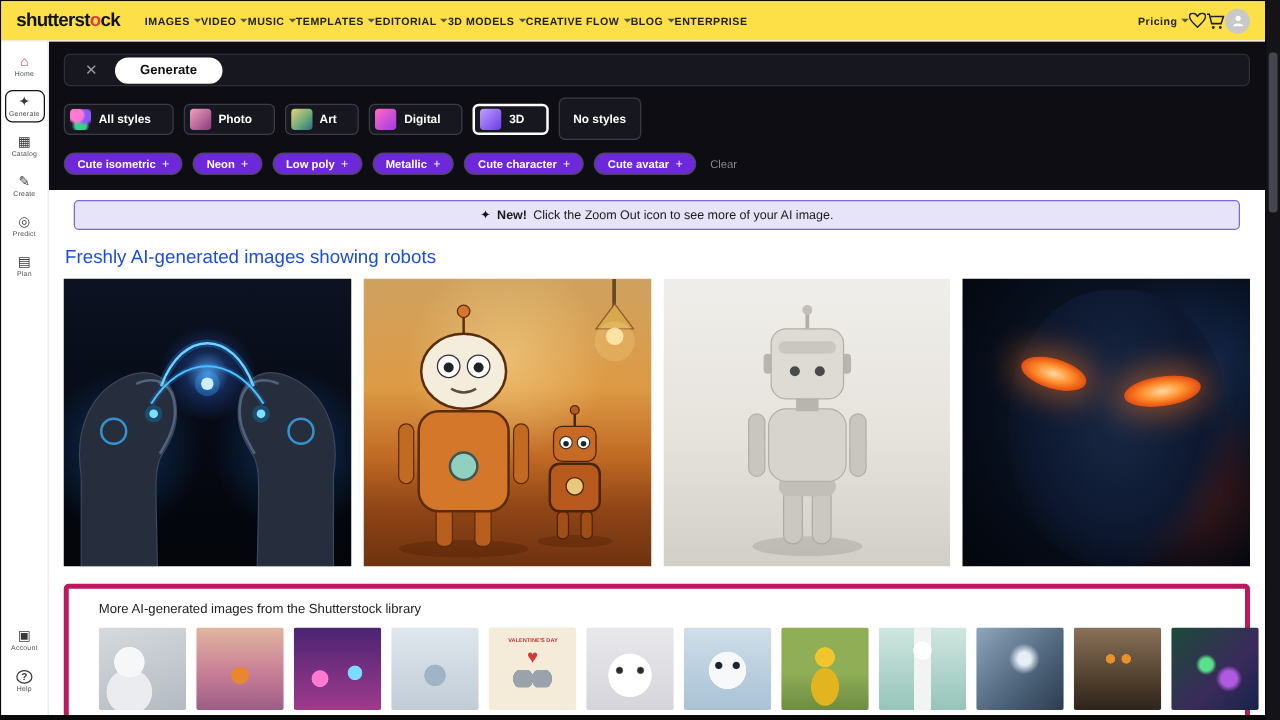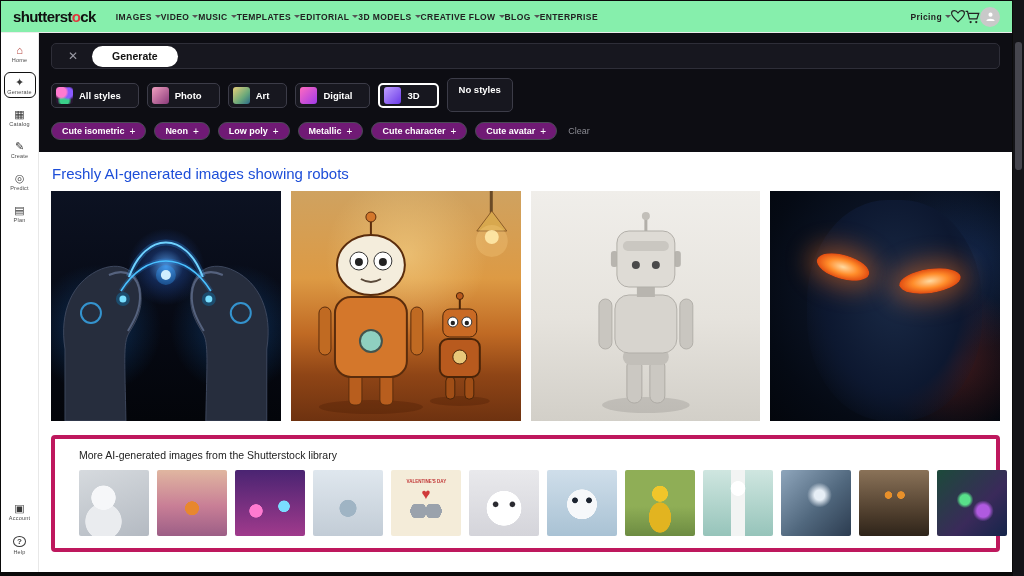--- a/index.html
+++ b/index.html
@@ -2,21 +2,21 @@
 <html><head>
 <meta charset="utf-8">
 <style>
   * { box-sizing: border-box; margin: 0; padding: 0; }
   html,body { width:1024px; height:576px; overflow:hidden; }
   body { background:#0a0a0a; font-family:"Liberation Sans", sans-serif; position:relative; }
 
   .page { position:absolute; left:1px; top:1px; width:1011px; height:571px; background:#fff; overflow:hidden; }
 
   
-  .navbar { position:absolute; top:0; left:0; right:0; height:32px; background:#86efac; border-bottom:1px solid #ececec; display:flex; align-items:center; padding:0 12px; z-index:6; }
+  .navbar { position:absolute; top:0; left:0; right:0; height:32px; background:#fde047; border-bottom:1px solid #ececec; display:flex; align-items:center; padding:0 12px; z-index:6; }
   .logo { font-size:15px; font-weight:bold; letter-spacing:-0.6px; color:#111; cursor:pointer; white-space:nowrap; }
   .logo .logo-o { color:#e03a3e; }
   .nav-items { display:flex; margin-left:20px; align-items:center; }
   .nav-item { font-size:8.5px; font-weight:700; letter-spacing:.4px; color:#222; display:flex; align-items:center; gap:3px; cursor:pointer; white-space:nowrap; }
   .caret { width:0; height:0; border-left:3px solid transparent; border-right:3px solid transparent; border-top:3.5px solid #555; display:inline-block; }
   .nav-right { margin-left:auto; display:flex; align-items:center; }
   .avatar { width:20px; height:20px; border-radius:50%; background:#c9c9c9; display:flex; align-items:center; justify-content:center; cursor:pointer; }
   .icon-btn { display:flex; align-items:center; cursor:pointer; }
 
   
@@ -37,30 +37,30 @@
 
   .dark-panel { background:#0d0d13; padding:10px 12px 12px; }
   .prompt-bar { height:26px; background:#17171f; border:1px solid #2e2e38; border-radius:5px; display:flex; align-items:center; padding:0 6px 0 12px; gap:10px; }
   .prompt-input { flex:1; background:transparent; border:none; outline:none; color:#fff; font-size:11px; font-family:"Liberation Sans",sans-serif; }
   .clear-x { color:#9a9aa4; font-size:12px; cursor:pointer; padding:0 4px; }
   .generate-btn { background:#fff; color:#111; font-size:10.5px; font-weight:700; border:none; border-radius:12px; height:21px; padding:0 20px; cursor:pointer; font-family:"Liberation Sans",sans-serif; }
 
   .style-row { display:flex; gap:8px; margin-top:9px; align-items:center; }
   .style-chip { height:25px; background:#17171f; border:1px solid #3c3c48; border-radius:5px; display:flex; align-items:center; gap:6px; padding:0 17px 0 4px; color:#fff; font-size:9.5px; font-weight:700; cursor:pointer; }
   .style-chip.selected { border:2px solid #fff; }
-  .style-chip.nothumb { padding:16px 11px;align-items:flex-end; }
+  .style-chip.nothumb { padding:16px 11px; }
   .chip-thumb { width:17px; height:17px; border-radius:3px; }
   .ct-all { background:radial-gradient(circle at 30% 30%, #ff7ad0 0 30%, transparent 45%),radial-gradient(circle at 72% 35%, #8a5aff 0 28%, transparent 45%),radial-gradient(circle at 50% 78%, #3ad08a 0 28%, transparent 45%),#2a1433; }
   .ct-photo { background:linear-gradient(135deg,#f0a0c0,#8a3a7a); }
   .ct-art { background:linear-gradient(135deg,#e8d07a 0%,#6aa87a 60%,#2a6a8a 100%); }
   .ct-digital { background:linear-gradient(135deg,#ff6ac0 0%,#a03ae8 100%); }
   .ct-3d { background:linear-gradient(135deg,#c0a0ff 0%,#6a3ae8 100%); }
 
   .keyword-row { display:flex; gap:8px; margin-top:10px; align-items:center; }
-  .kw-chip { height:18px; background:#701a75; border:1px solid #4a4a55; border-radius:9px; display:flex; align-items:center; gap:5px; padding:0 10px; color:#fff; font-size:9px; font-weight:700; cursor:pointer; white-space:nowrap; }
+  .kw-chip { height:18px; background:#6d28d9; border:1px solid #4a4a55; border-radius:9px; display:flex; align-items:center; gap:5px; padding:0 10px; color:#fff; font-size:9px; font-weight:700; cursor:pointer; white-space:nowrap; }
   .kw-plus { font-size:10px; font-weight:400; }
   .clear-link { color:#8a8a92; font-size:9px; margin-left:3px; cursor:pointer; }
 
   .banner { margin:8px 20px 0; height:24px; background:#e7e3f9; border:1px solid #7a68dd; border-radius:4px; display:flex; align-items:center; justify-content:center; gap:5px; font-size:10px; color:#1a1a1a; }
   .sparkle::before { content:"✦"; font-size:10px; color:#111; }
   .banner b { font-weight:700; }
 
   .heading { margin:13px 0 0 13px; font-size:15px; font-weight:500; color:#1d4ed8; font-family:"Liberation Sans",sans-serif; }
 
   .gallery { display:flex; gap:10px; margin:9px 12px 0; }
@@ -271,20 +271,25 @@
             <span class="kw-plus">+</span>
           </span>
         <span class="kw-chip">
             <span>Cute avatar</span>
             <span class="kw-plus">+</span>
           </span>
         <span class="clear-link">Clear</span>
       </div>
     </section>
 
+    <div class="banner">
+      <span class="sparkle"></span>
+      <b>New!</b>
+      <span>Click the Zoom Out icon to see more of your AI image.</span>
+    </div>
 
     <h1 class="heading">Freshly AI-generated images showing robots</h1>
 
     <div class="gallery">
 
       <div class="gcard g1" aria-label="Two chrome robot heads facing each other connected by blue neon wires">
         <svg viewBox="0 0 230 230" preserveAspectRatio="none">
           <g id="lhead">
             <path d="M14 230 L14 158 C8 120 22 92 46 80 C70 68 88 80 90 102 C92 120 84 132 78 142 C72 152 74 170 75 230 Z" fill="#262d3d" stroke="#3c465c" stroke-width="1"></path>
             <path d="M58 84 C76 76 88 86 89 103 C90 118 83 130 77 140" fill="none" stroke="#55627e" stroke-width="2"></path>

